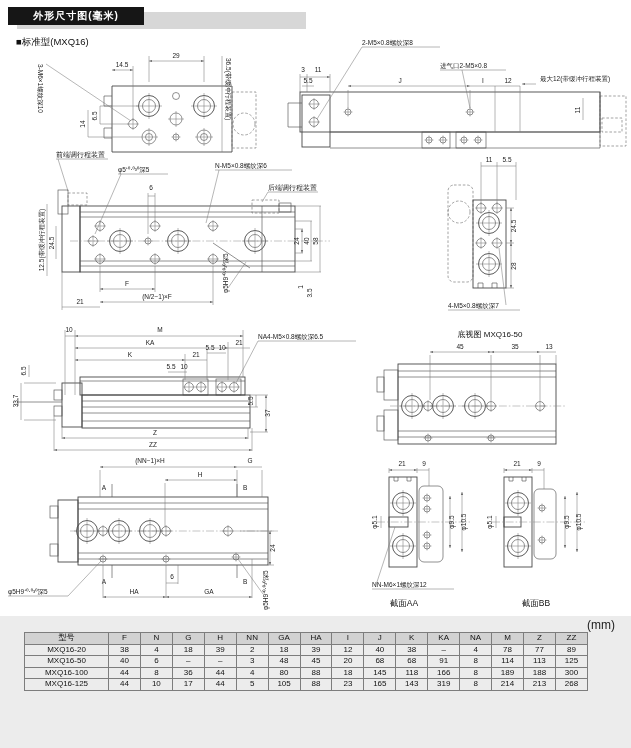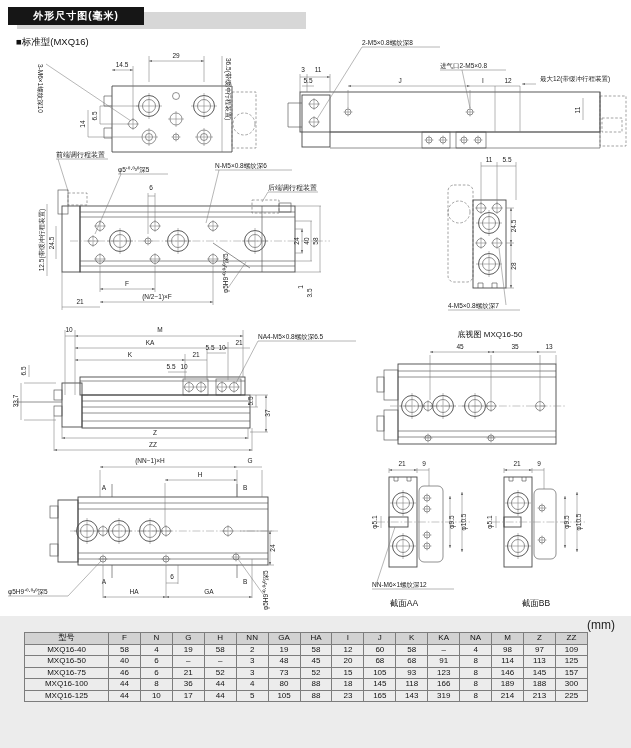--- a/index.html
+++ b/index.html
@@ -426,72 +426,54 @@
           <th>K</th>
           <th>KA</th>
           <th>NA</th>
           <th>M</th>
           <th>Z</th>
           <th>ZZ</th>
         </tr>
       </thead>
     <tbody>
         <tr>
-          <td>MXQ16-40</td>
-          <td>58</td>
+          <td>MXQ16-20</td>
+          <td>38</td>
           <td>4</td>
-          <td>19</td>
-          <td>58</td>
+          <td>18</td>
+          <td>39</td>
           <td>2</td>
-          <td>19</td>
-          <td>58</td>
+          <td>18</td>
+          <td>39</td>
           <td>12</td>
-          <td>60</td>
-          <td>58</td>
+          <td>40</td>
+          <td>38</td>
           <td>–</td>
           <td>4</td>
-          <td>98</td>
-          <td>97</td>
-          <td>109</td>
+          <td>78</td>
+          <td>77</td>
+          <td>89</td>
         </tr>
         <tr>
           <td>MXQ16-50</td>
           <td>40</td>
           <td>6</td>
           <td>–</td>
           <td>–</td>
           <td>3</td>
           <td>48</td>
           <td>45</td>
           <td>20</td>
           <td>68</td>
           <td>68</td>
           <td>91</td>
           <td>8</td>
           <td>114</td>
           <td>113</td>
           <td>125</td>
-        </tr>
-        <tr>
-          <td>MXQ16-75</td>
-          <td>46</td>
-          <td>6</td>
-          <td>21</td>
-          <td>52</td>
-          <td>3</td>
-          <td>73</td>
-          <td>52</td>
-          <td>15</td>
-          <td>105</td>
-          <td>93</td>
-          <td>123</td>
-          <td>8</td>
-          <td>146</td>
-          <td>145</td>
-          <td>157</td>
         </tr>
         <tr>
           <td>MXQ16-100</td>
           <td>44</td>
           <td>8</td>
           <td>36</td>
           <td>44</td>
           <td>4</td>
           <td>80</td>
           <td>88</td>
@@ -513,17 +495,17 @@
           <td>5</td>
           <td>105</td>
           <td>88</td>
           <td>23</td>
           <td>165</td>
           <td>143</td>
           <td>319</td>
           <td>8</td>
           <td>214</td>
           <td>213</td>
-          <td>225</td>
+          <td>268</td>
         </tr>
       </tbody>
   </table>
 </div>
 
 </body></html>

